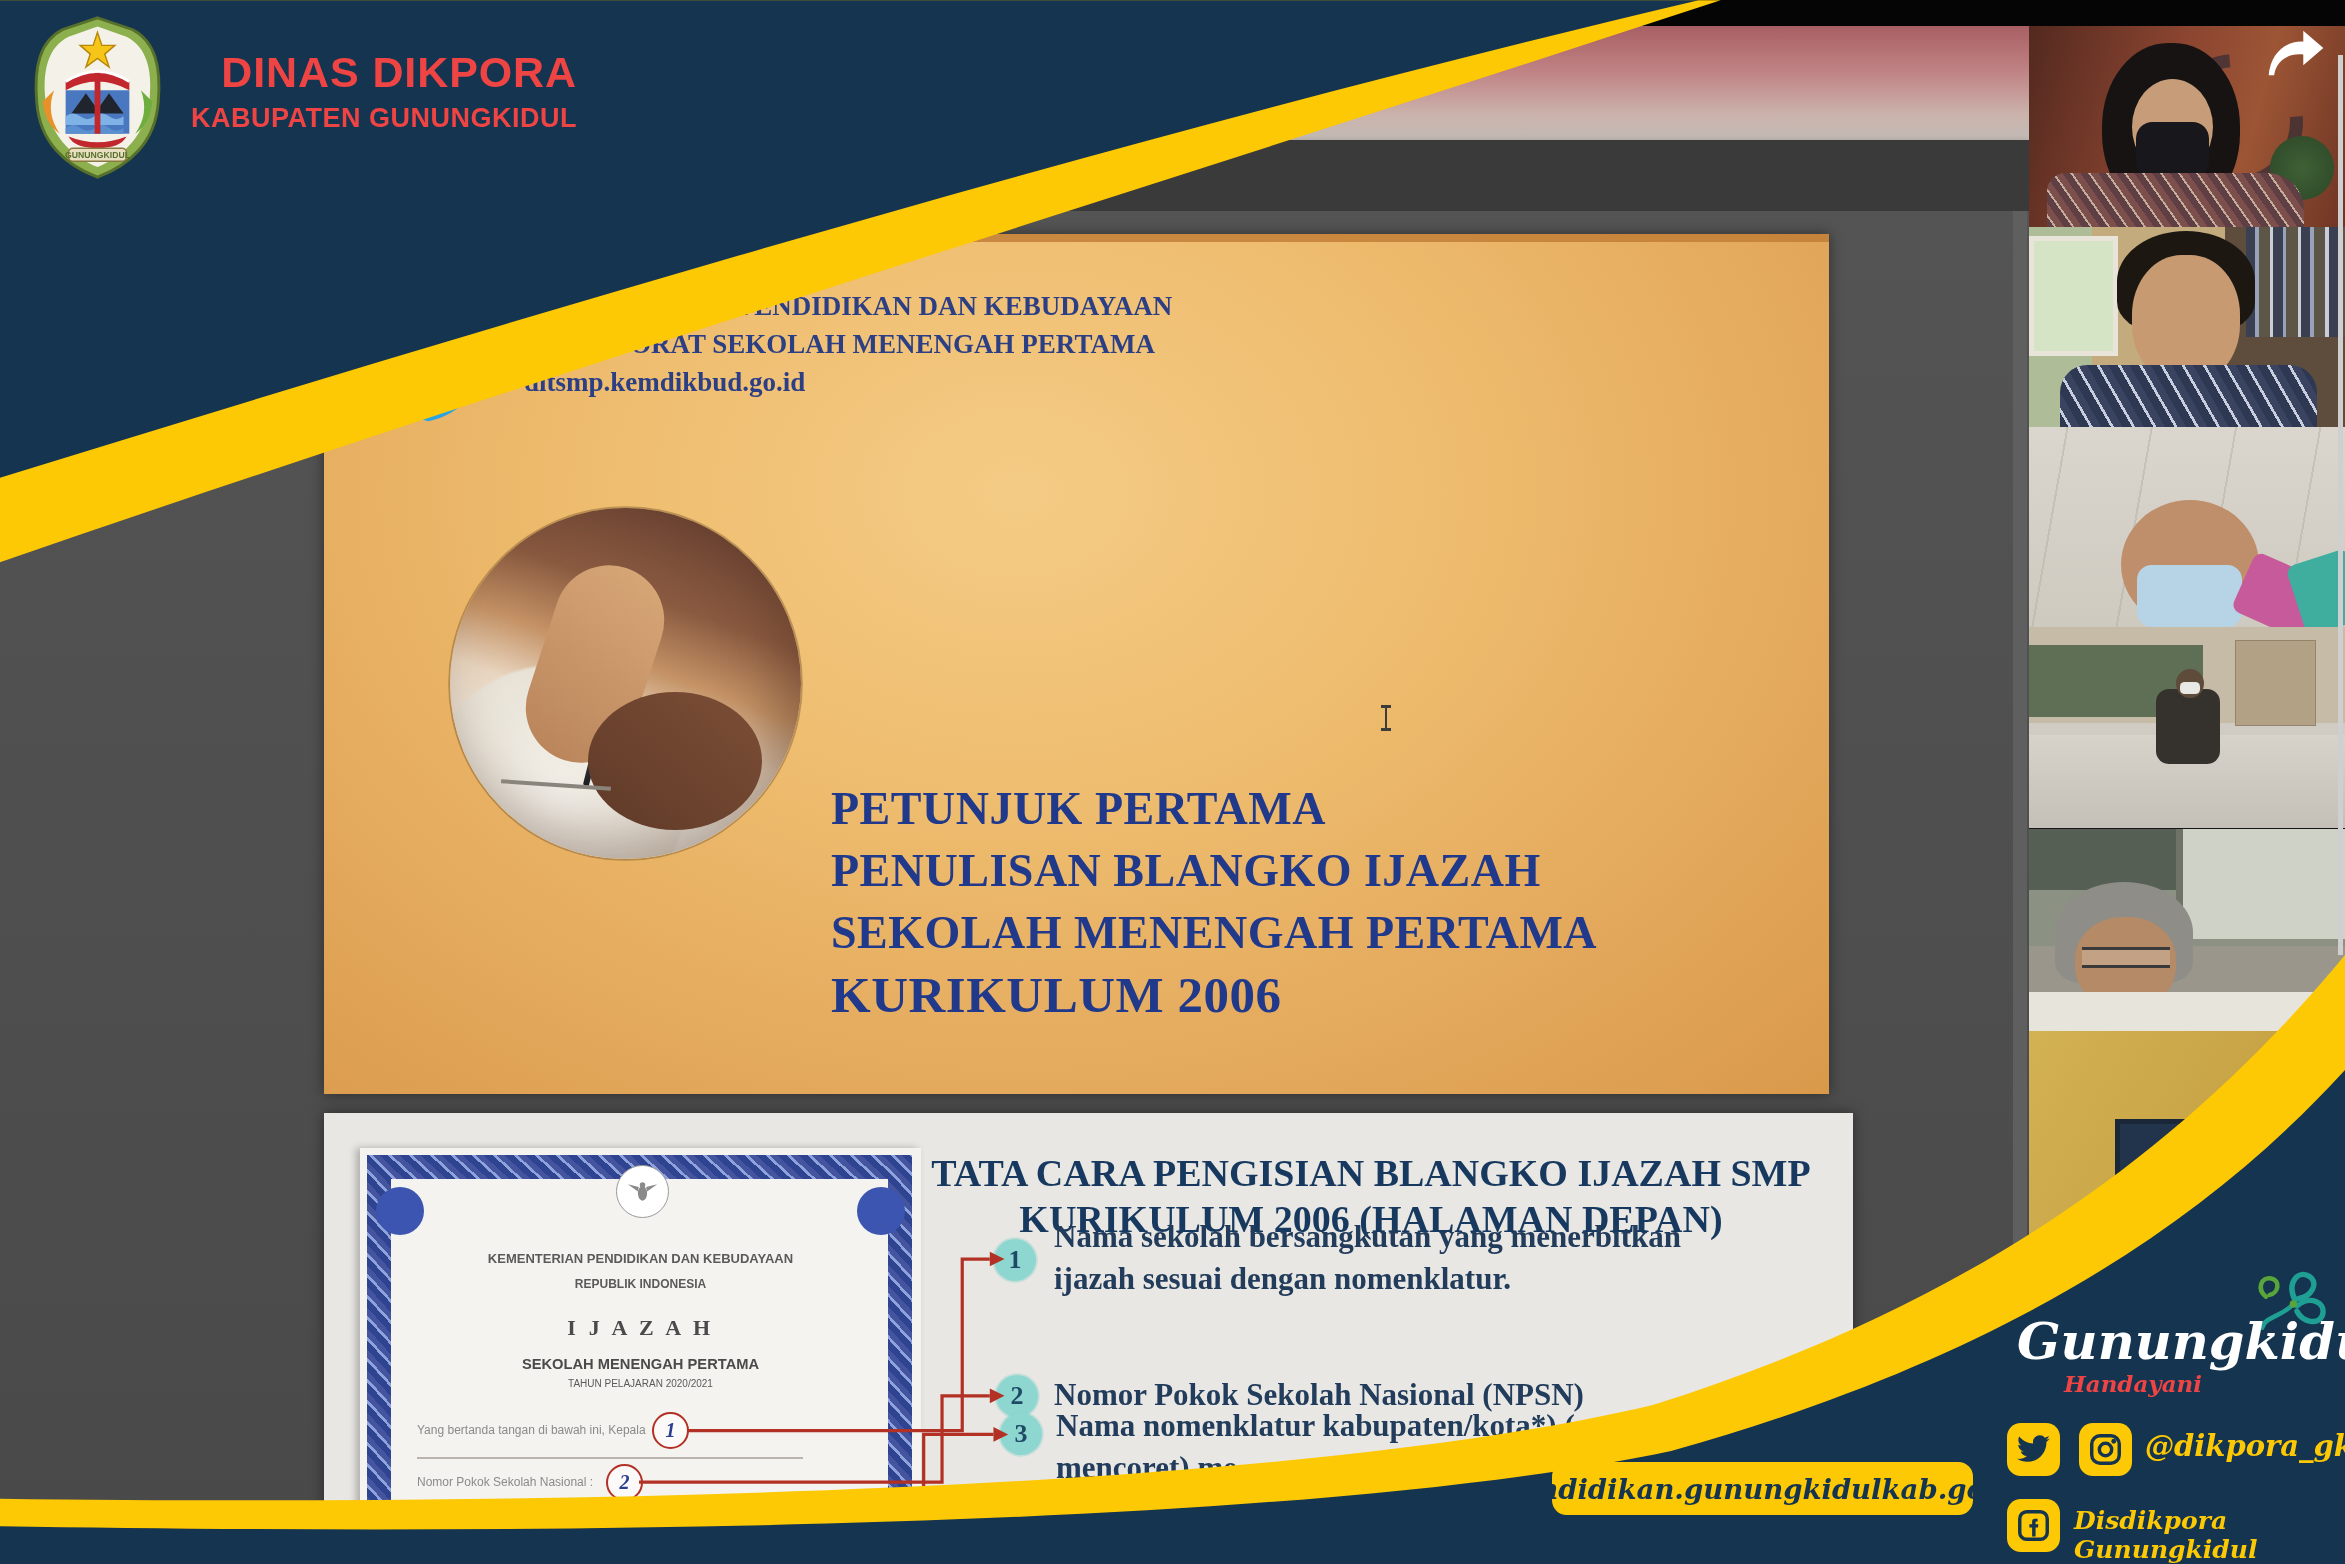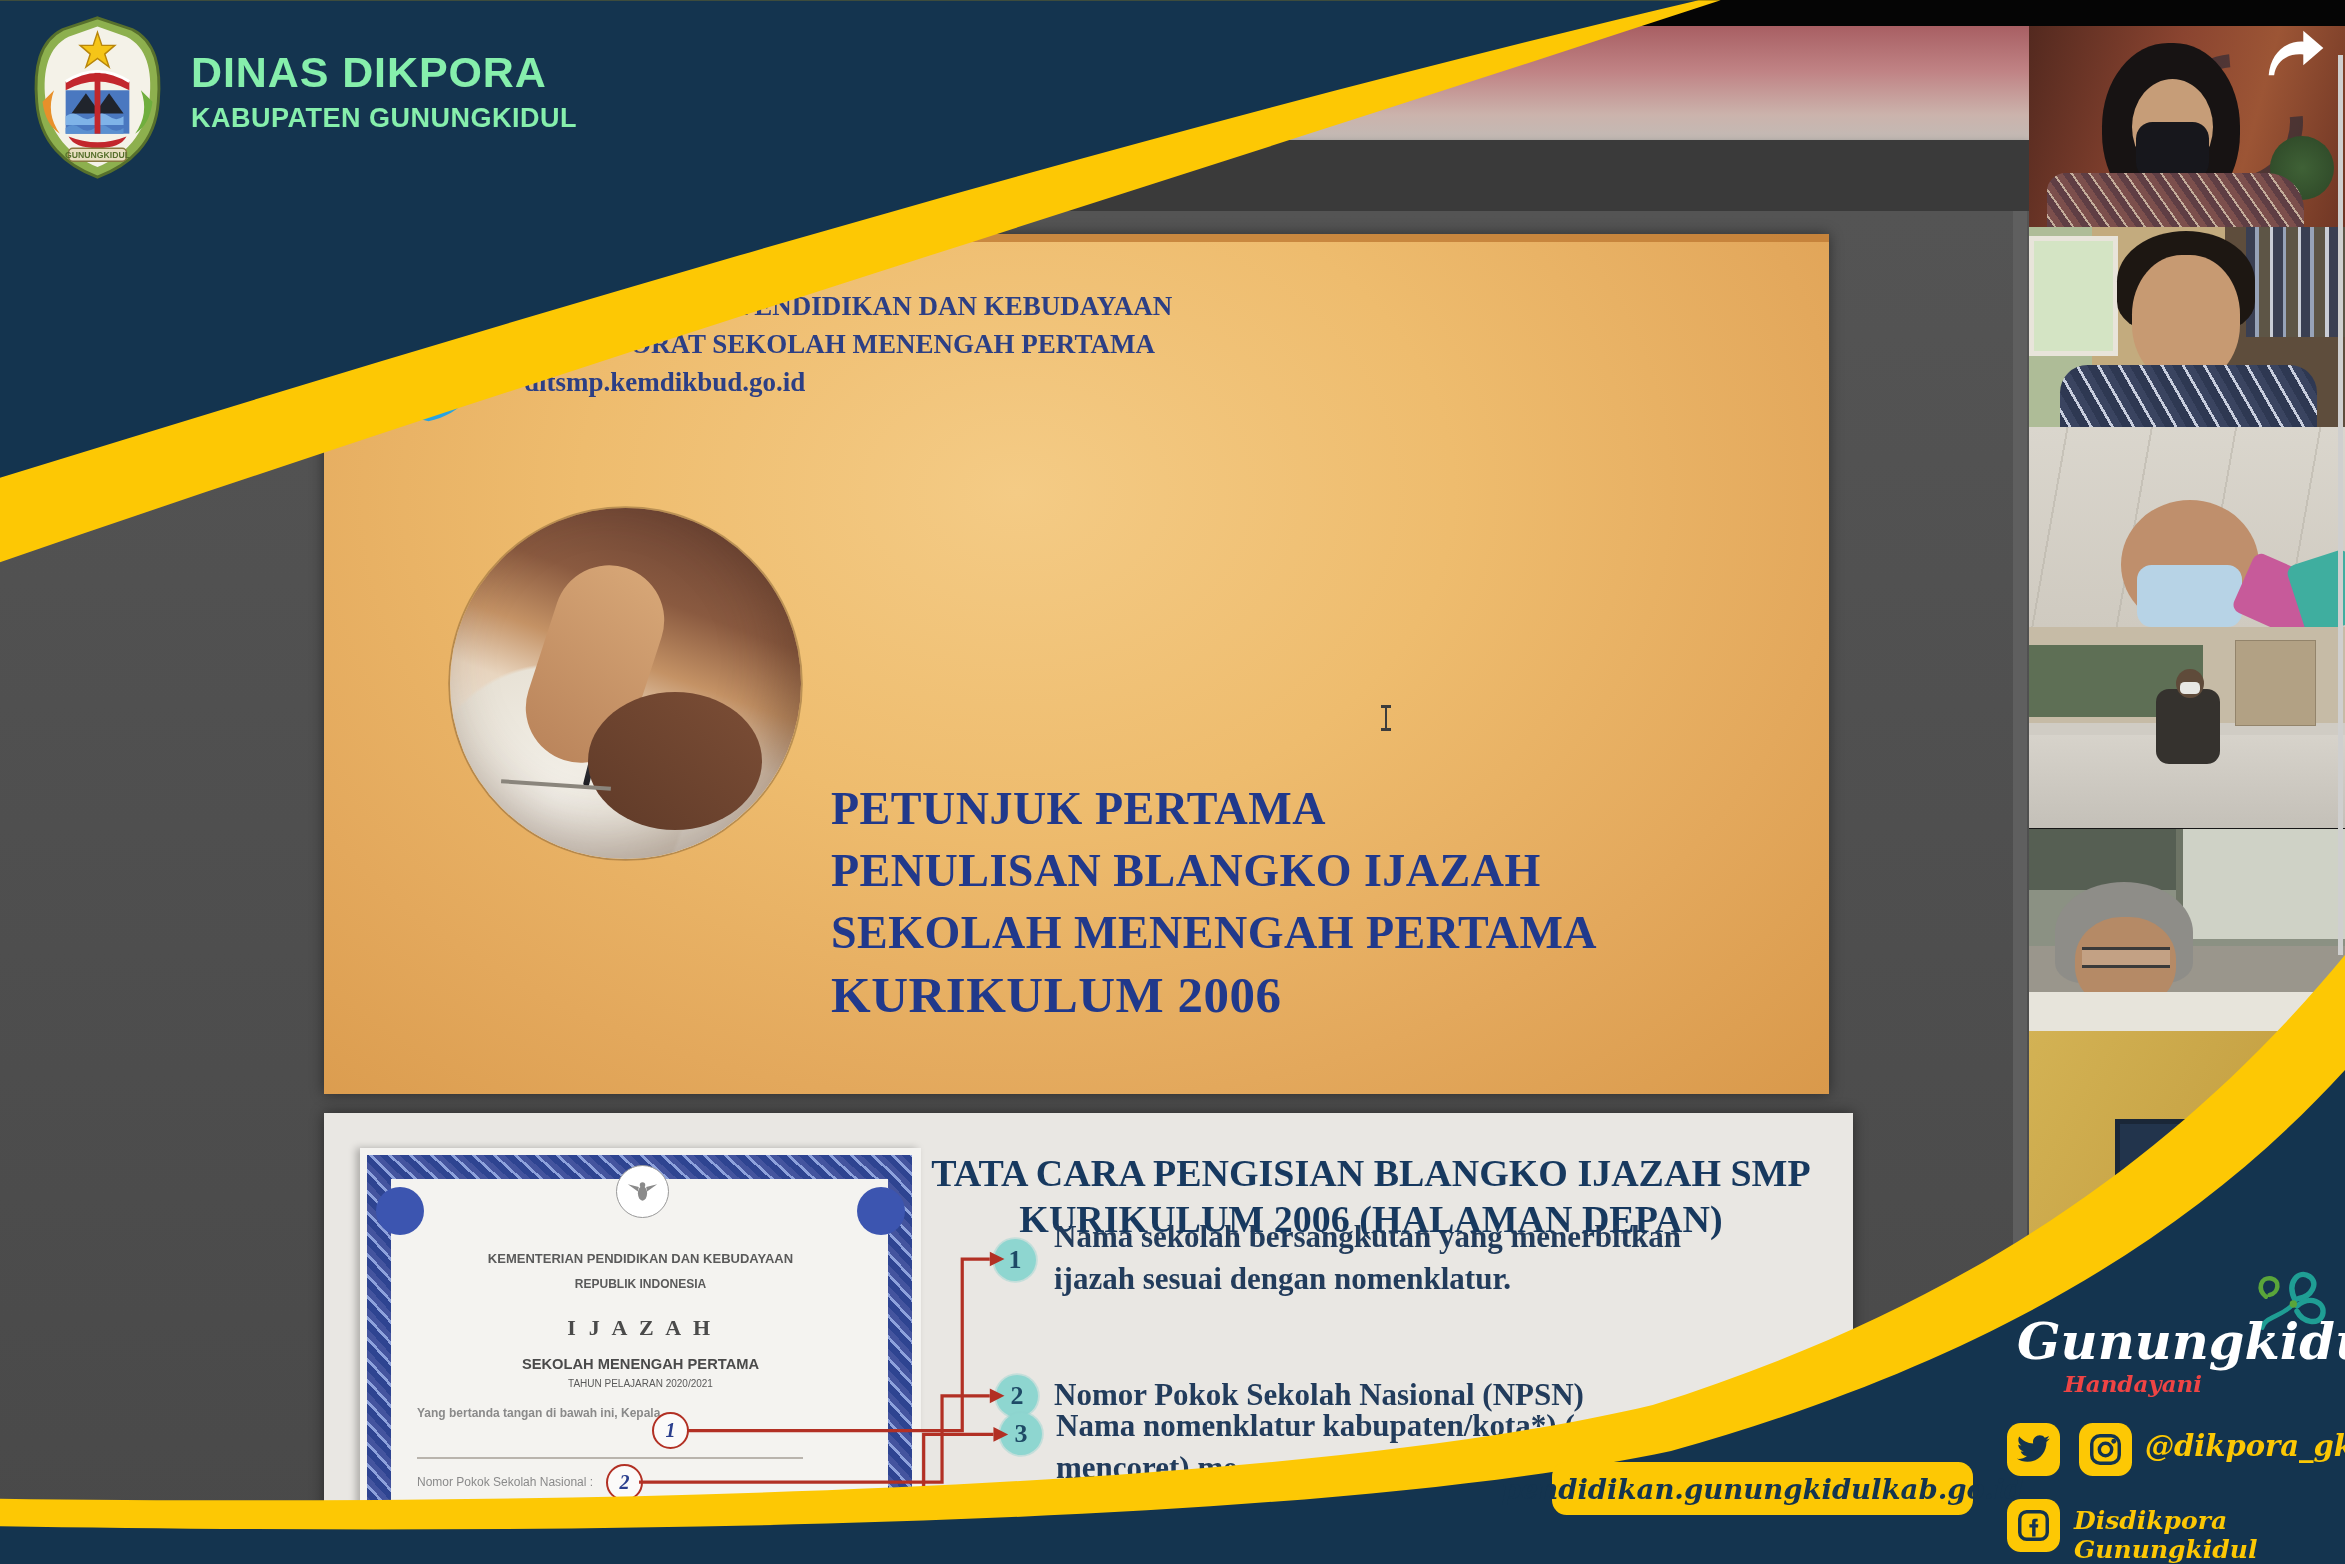--- a/index.html
+++ b/index.html
@@ -127,21 +127,21 @@
   #vt6 .head{position:absolute;left:189px;top:110px;width:88px;height:101px;border-radius:50%;background:#6e5038;}
   #video-scrollbar{position:absolute;left:2338px;top:55px;width:4.6px;height:900px;background:#cfcfcf;z-index:4;}
   #share-arrow{position:absolute;left:2263px;top:27.5px;width:66px;height:51px;z-index:5;}
 
   #top-black-strip{position:absolute;left:0;top:0;width:2345px;height:26px;background:#050505;z-index:2;}
 
   
   #frame-svg{position:absolute;left:0;top:0;width:2345px;height:1565px;z-index:6;pointer-events:none;}
   #connector-svg{position:absolute;left:0;top:0;width:2345px;height:1565px;z-index:2;pointer-events:none;}
 
-  #agency-block{position:absolute;left:191px;top:48px;z-index:7;color:#86efac;}
+  #agency-block{position:absolute;left:191px;top:48px;z-index:7;color:#ef4444;text-align:right;}
   #agency-name{font-size:43px;font-weight:bold;letter-spacing:0.9px;}
   #agency-region{font-size:27px;font-weight:bold;margin-top:6px;letter-spacing:0.5px;}
   #crest{position:absolute;left:24px;top:14.7px;width:147px;height:165px;z-index:7;}
 
   
   .script{font-family:"DejaVu Serif",serif;font-style:italic;font-weight:bold;}
   #brand-name{position:absolute;left:2017px;top:1311px;width:294px;text-align:center;color:#fff;
     font-size:51px;z-index:7;}
   #brand-tagline{position:absolute;left:2064px;top:1370px;color:#ef4444;font-size:23px;z-index:7;}
   #ornament{position:absolute;left:2255px;top:1269px;width:73px;height:70px;z-index:7;}
@@ -253,21 +253,21 @@
           <path d="M23,18 L34,10 L22,13 Z" fill="#8a8a8a"></path>
           <circle cx="18" cy="11" r="3" fill="#8a8a8a"></circle>
         </svg>
       </div>
       <div class="cert-text" style="top:103px;font-size:13px;">KEMENTERIAN PENDIDIKAN DAN KEBUDAYAAN</div>
       <div class="cert-text" style="top:129px;font-size:12px;">REPUBLIK INDONESIA</div>
       <div class="cert-text" style="top:167px;font-size:22px;color:#4a4a4a;font-family:'Liberation Serif',serif;letter-spacing:3.7px;">I J A Z A H</div>
       <div class="cert-text" style="top:208px;font-size:14.7px;color:#4a4a4a;">SEKOLAH MENENGAH PERTAMA</div>
       <div class="cert-text" style="top:230px;font-size:10px;font-weight:normal;">TAHUN PELAJARAN 2020/2021</div>
 
-      <div class="cert-field" style="left:57px;top:258px;font-weight:bold;">Yang bertanda tangan di bawah ini, Kepala</div>
+      <div class="cert-field" style="left:57px;top:275px;">Yang bertanda tangan di bawah ini, Kepala</div>
       <div class="cert-num" style="left:292px;top:264px;">1</div>
       <div class="cert-line" style="left:57px;top:309px;width:386px;"></div>
 
       <div class="cert-field" style="left:57px;top:327px;">Nomor Pokok Sekolah Nasional :</div>
       <div class="cert-num" style="left:246px;top:316px;">2</div>
 
       <div class="cert-field" style="left:57px;top:367px;">Kabupaten/Kota</div>
       <div class="cert-num" style="left:176px;top:356px;">3</div>
 
       <div class="cert-field" style="left:57px;top:399px;">Provinsi</div>

